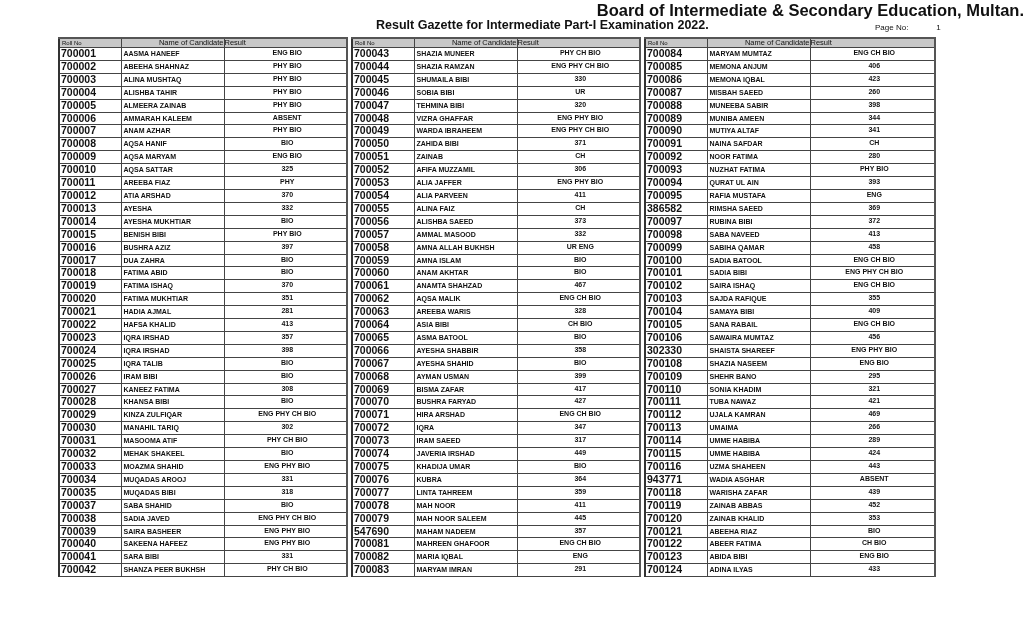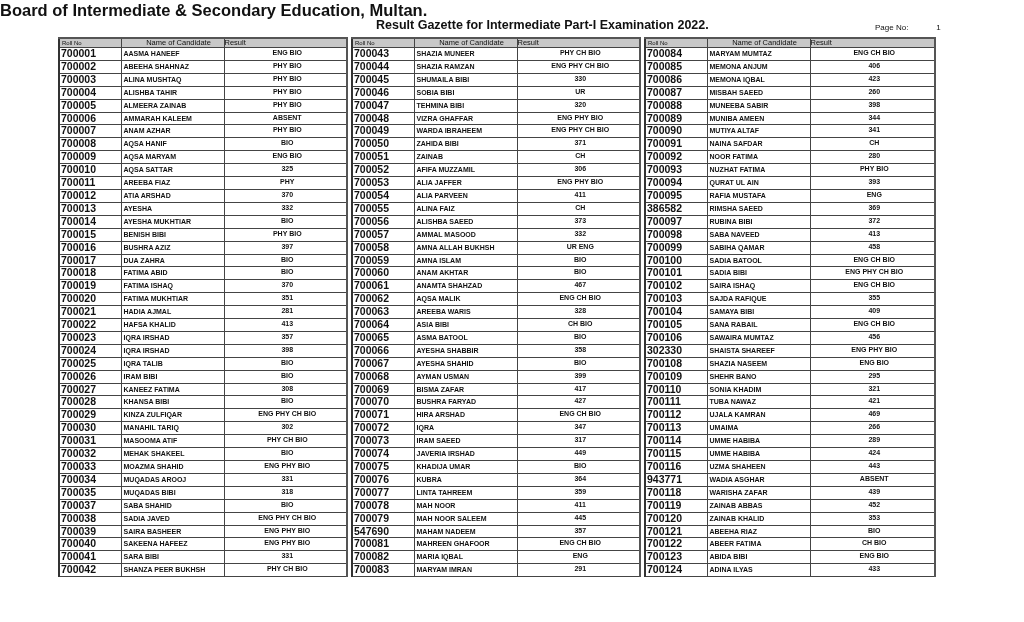--- a/index.html
+++ b/index.html
@@ -1,26 +1,26 @@
 <!DOCTYPE html>
 <html><head>
   <meta charset="utf-8">
   <style>
     html, body { margin: 0; padding: 0; background: #ffffff; }
     body { width: 1024px; height: 622px; position: relative; overflow: hidden; font-family: "Liberation Sans", sans-serif; color: #111; }
-    .title { position: absolute; left: 0; width: 1024px; top: 1px; text-align: left; font-weight: bold; font-size: 16.5px; letter-spacing: 0; }
+    .title { position: absolute; left: 0; width: 1024px; top: 1px; text-align: right; font-weight: bold; font-size: 16.5px; letter-spacing: 0; }
     .title span { position: relative; left: 0px; }
     .subtitle { position: absolute; left: 376px; top: 18px; font-weight: bold; font-size: 12.5px; }
     .pageno { position: absolute; left: 827px; top: 23px; font-size: 8px; padding-left: 48px; }
     .pageno .num { margin-left: 28px; }
     .tbl { position: absolute; top: 37px; border-collapse: collapse; table-layout: fixed; }
     .tbl td, .tbl th { border: 1px solid #444; padding: 0; height: 11.9px; line-height: 11.9px; overflow: hidden; white-space: nowrap; }
     .tbl th { background: #c8c8c8; font-weight: normal; font-size: 7.5px; height: 8px; line-height: 8px; border-top: 2px solid #555; }
     .tbl th.roll { text-align: left; padding-left: 2px; font-size: 6px; }
-    .tbl th.name { text-align: center; padding-left: 12px; }
+    .tbl th.name { text-align: right; padding-left: 12px; }
     .tbl th.res { text-align: left; }
     .tbl td.roll { font-weight: bold; font-size: 10.5px; padding-left: 1px; border-left: 2px solid #333; }
     .tbl th.roll { border-left: 2px solid #333; }
     .tbl td.name { font-weight: bold; font-size: 7px; padding-left: 2px; }
     .tbl td.res { font-weight: bold; font-size: 7px; text-align: center; line-height: 9px; vertical-align: top; }
     .tbl td.res span { position: relative; left: 2px; }
     .tbl tr > *:last-child { border-right: 2px solid #555; }
   </style>
 </head>
 <body>

